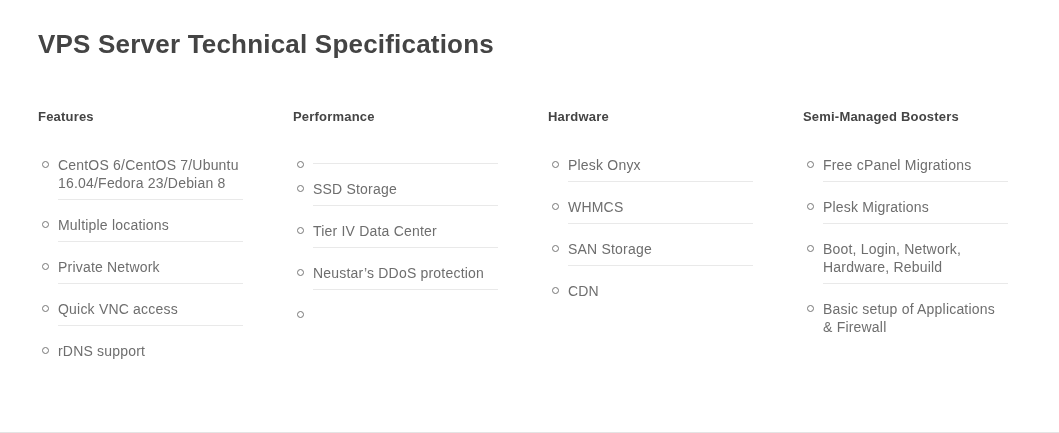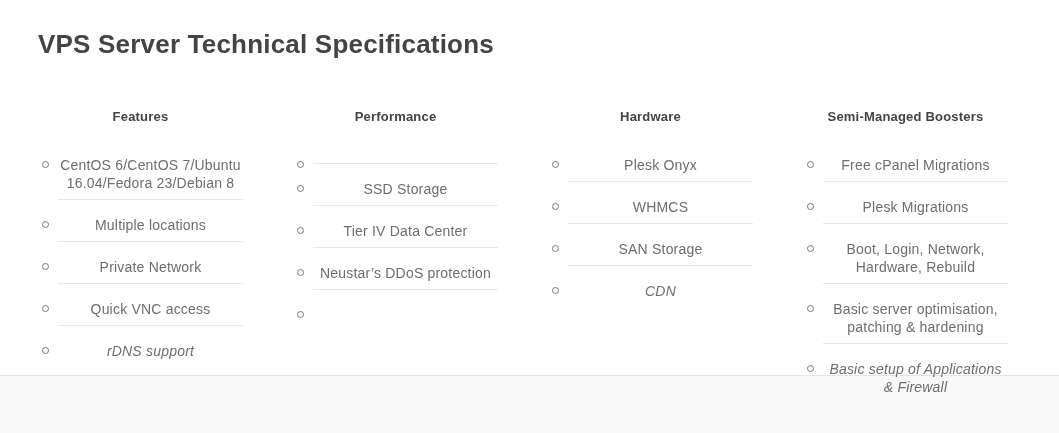--- a/index.html
+++ b/index.html
@@ -18,21 +18,21 @@
   }
   .page {
     width: 1059px;
     height: 433px;
     background: #ffffff;
     display: flex;
     flex-direction: column;
     overflow: hidden;
   }
   .specs-section {
-    height: 376px;
+    height: 433px;
     padding: 28px 0 0 38px;
     background: #ffffff;
     border-bottom: 1px solid var(--section-border-color, #e4e4e4);
   }
   .page-below {
     flex: 1;
     background: var(--footer-bg, #f8f8f8);
   }
   .title {
     margin: 0;
@@ -41,21 +41,20 @@
     font-weight: 700;
     letter-spacing: 0.2px;
     color: var(--heading-color, #444);
   }
   .columns {
     margin-top: 48px;
     width: 970px;
     display: grid;
     grid-template-columns: repeat(4, 1fr);
     column-gap: 50px;
-    text-align: center;
   }
   .col-heading {
     margin: 0;
     font-size: 13px;
     line-height: 1.2;
     font-weight: 700;
     letter-spacing: 0.2px;
     color: var(--heading-color, #444);
   }
   .spec-list {
@@ -70,21 +69,20 @@
     letter-spacing: 0.2px;
     color: var(--body-color, #6e6e6e);
     padding-bottom: 7px;
     margin-bottom: 14px;
     border-bottom: 1px solid var(--separator-color, #e9e9e9);
     margin-top: 16px;
   }
   .spec-item:last-child {
     border-bottom: none;
     margin-bottom: 0;
-    font-style: italic;
   }
   .bullet {
     position: absolute;
     left: -16px;
     top: 5px;
     width: 5px;
     height: 5px;
     border: 1px solid var(--bullet-color, #777);
     border-radius: 50%;
     box-sizing: content-box;
@@ -181,24 +179,20 @@
           <li class="spec-item">
             <span class="bullet"></span>
             <span class="item-text">Plesk Migrations</span>
           </li>
           <li class="spec-item">
             <span class="bullet"></span>
             <span class="item-text">Boot, Login, Network, Hardware, Rebuild</span>
           </li>
           <li class="spec-item">
             <span class="bullet"></span>
-            <span class="item-text">Basic server optimisation, patching &amp; hardening</span>
-          </li>
-          <li class="spec-item">
-            <span class="bullet"></span>
             <span class="item-text">Basic setup of Applications &amp; Firewall</span>
           </li>
         </ul>
       </div>
 
     </div>
   </section>
   <div class="page-below"></div>
 </div>
 

